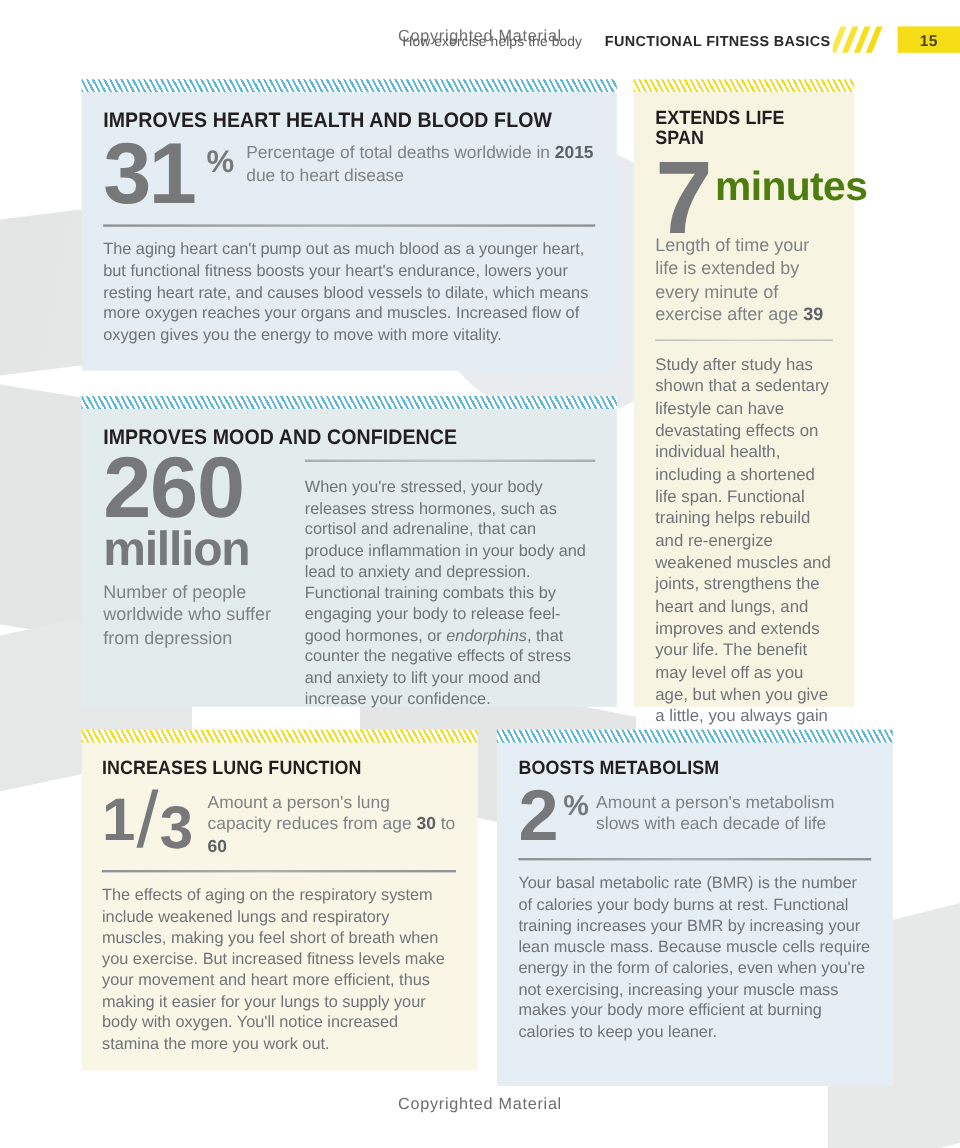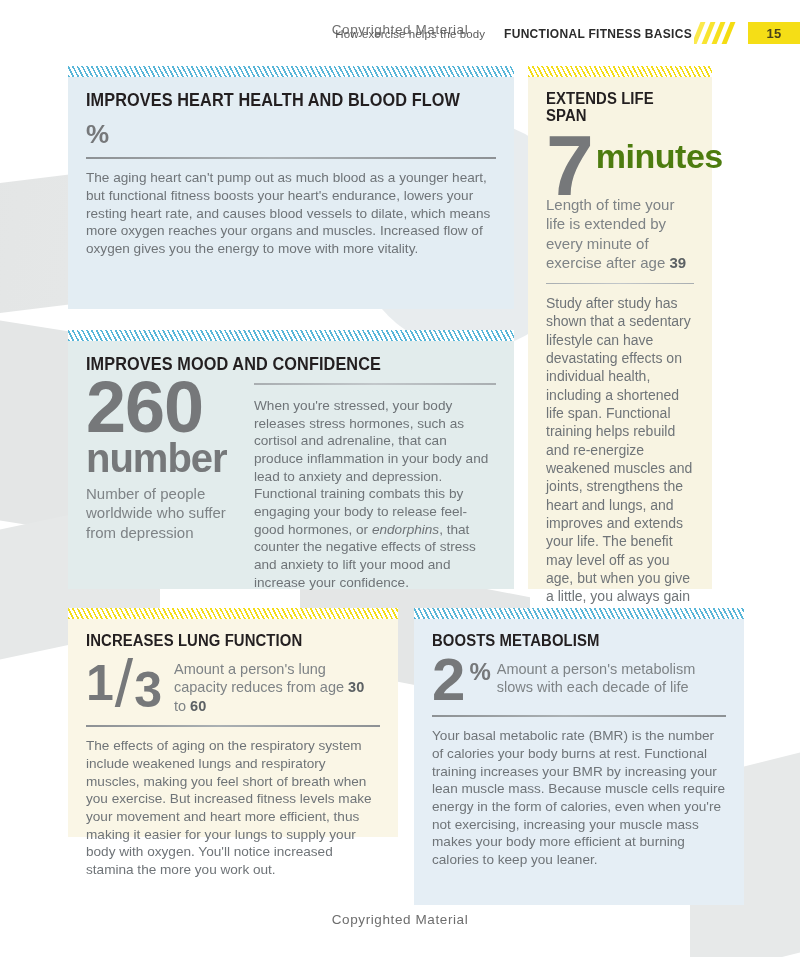--- a/index.html
+++ b/index.html
@@ -225,21 +225,23 @@
   <div class="page-badge">15</div>
 </div>
 
 <div class="sheet">
 
   <div class="card" id="card-heart">
     <div class="stripe blue"></div>
     <div class="body-blue pad" style="height:232px;">
       <h2 class="card-title">IMPROVES HEART HEALTH AND BLOOD FLOW</h2>
       <div class="statrow">
+        <div class="bignum n31">31</div>
         <div class="unit-sm">%</div>
+        <div class="stat-desc"><span>Percentage of total deaths worldwide in </span><b>2015</b><span> due to heart disease</span></div>
       </div>
       <div class="divider"></div>
       <p class="para tight">The aging heart can't pump out as much blood as a younger heart, but functional fitness boosts your heart's endurance, lowers your resting heart rate, and causes blood vessels to dilate, which means more oxygen reaches your organs and muscles. Increased flow of oxygen gives you the energy to move with more vitality.</p>
     </div>
   </div>
 
   <div class="card" id="card-life">
     <div class="stripe yellow"></div>
     <div class="body-cream pad" style="height:512px;">
       <h2 class="card-title small">EXTENDS LIFE SPAN</h2>
@@ -253,34 +255,34 @@
     </div>
   </div>
 
   <div class="card" id="card-mood">
     <div class="stripe blue"></div>
     <div class="body-mint pad" style="height:248px;">
       <h2 class="card-title">IMPROVES MOOD AND CONFIDENCE</h2>
       <div class="mood-cols">
         <div class="mood-left">
           <div class="bignum n350">260</div>
-          <div class="bignum" style="font-size:40px;letter-spacing:-1px;margin-top:2px;">number</div>
+          <div class="bignum" style="font-size:40px;letter-spacing:-1px;margin-top:2px;">million</div>
           <div class="stat-desc">Number of people worldwide who suffer from depression</div>
         </div>
         <div class="mood-right">
           <div class="divider thin" style="margin-top:4px;margin-bottom:12px;"></div>
           <p class="para tight"><span>When you're stressed, your body releases stress hormones, such as cortisol and adrenaline, that can produce inflammation in your body and lead to anxiety and depression. Functional training combats this by engaging your body to release feel-good hormones, or </span><i>endorphins</i><span>, that counter the negative effects of stress and anxiety to lift your mood and increase your confidence.</span></p>
         </div>
       </div>
     </div>
   </div>
 
   <div class="card" id="card-lung">
     <div class="stripe yellow"></div>
-    <div class="body-cream2 pad" style="height:218px;">
+    <div class="body-cream2 pad" style="height:273px;padding-left:17px;">
       <h2 class="card-title small">INCREASES LUNG FUNCTION</h2>
       <div class="statrow" style="gap:12px;">
         <div class="frac-wrap">
           <span class="num">1</span>
           <span class="slash">/</span>
           <span class="den">3</span>
         </div>
         <div class="stat-desc"><span>Amount a person's lung capacity reduces from age </span><b>30</b><span> to </span><b>60</b></div>
       </div>
       <div class="divider"></div>

